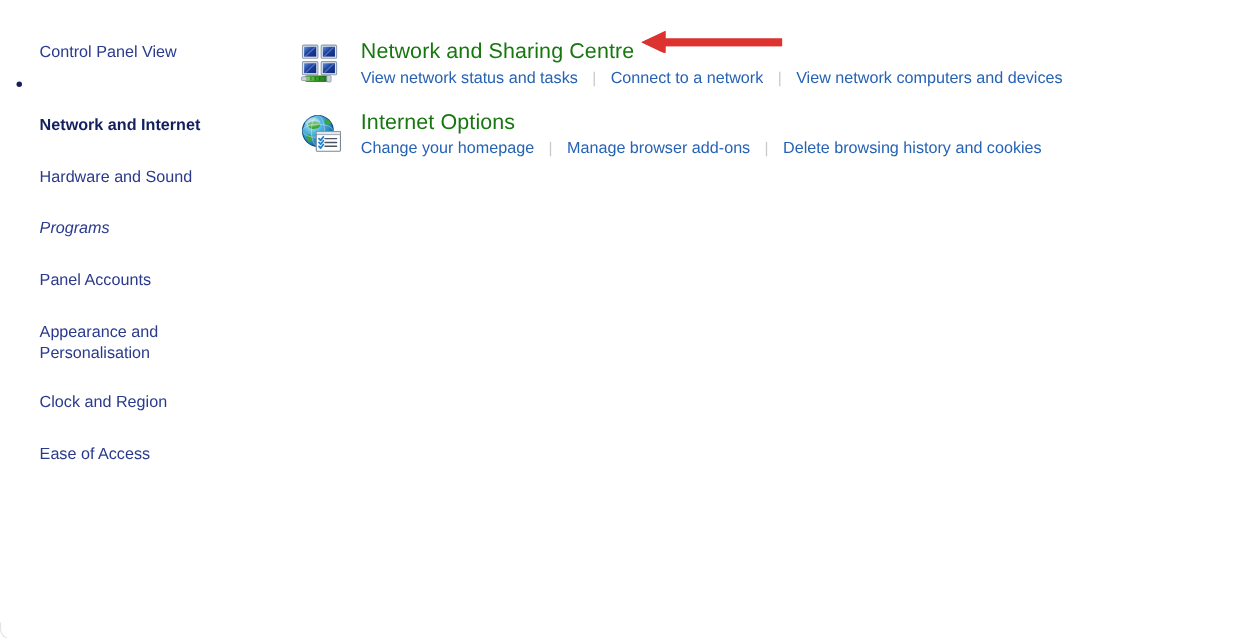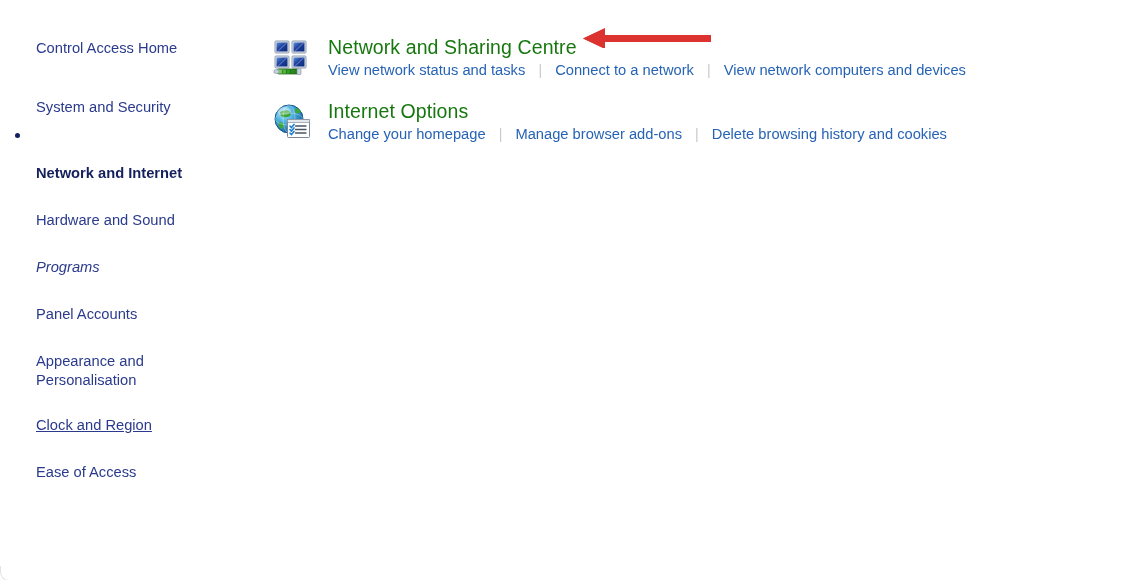--- a/index.html
+++ b/index.html
@@ -52,21 +52,21 @@
   }
 
   
   .s-home      { margin-top: 2px; }
   .s-sys       { margin-top: 21px; }
   .s-net       { margin-top: 9px; }
   .s-hw        { margin-top: 9px; padding-left: 36px; }
   .s-prog      { margin-top: 9px; font-style: italic; }
   .s-user      { margin-top: 9px; }
   .s-appear    { margin-top: 9px; line-height: 19px; }
-  .s-clock     { margin-top: 7px; text-decoration: underline; }
+  .s-clock     { margin-top: 7px; }
   .s-ease      { margin-top: 9px; }
 
   
   .content {
     position: absolute;
     left: 270px;
     top: 13px;
     width: 874px;
     height: 580px;
   }
@@ -146,26 +146,23 @@
     border-bottom-left-radius: 9px;
     box-sizing: border-box;
   }
 </style>
 </head>
 <body>
 
 <nav class="sidebar">
 
   <div class="side-link s-home">
-    <span>Control Access Home</span>
-  </div>
-
-  <div class="side-link s-sys">
-    <span>System and Security</span>
-  </div>
+    <span>Control Panel View</span>
+  </div>
+
 
   <div class="side-link sel s-net">
     <span class="side-bullet"></span>
     <span>Network and Internet</span>
   </div>
 
   <div class="side-link s-hw">
     <span>Hardware and Sound</span>
   </div>
 

